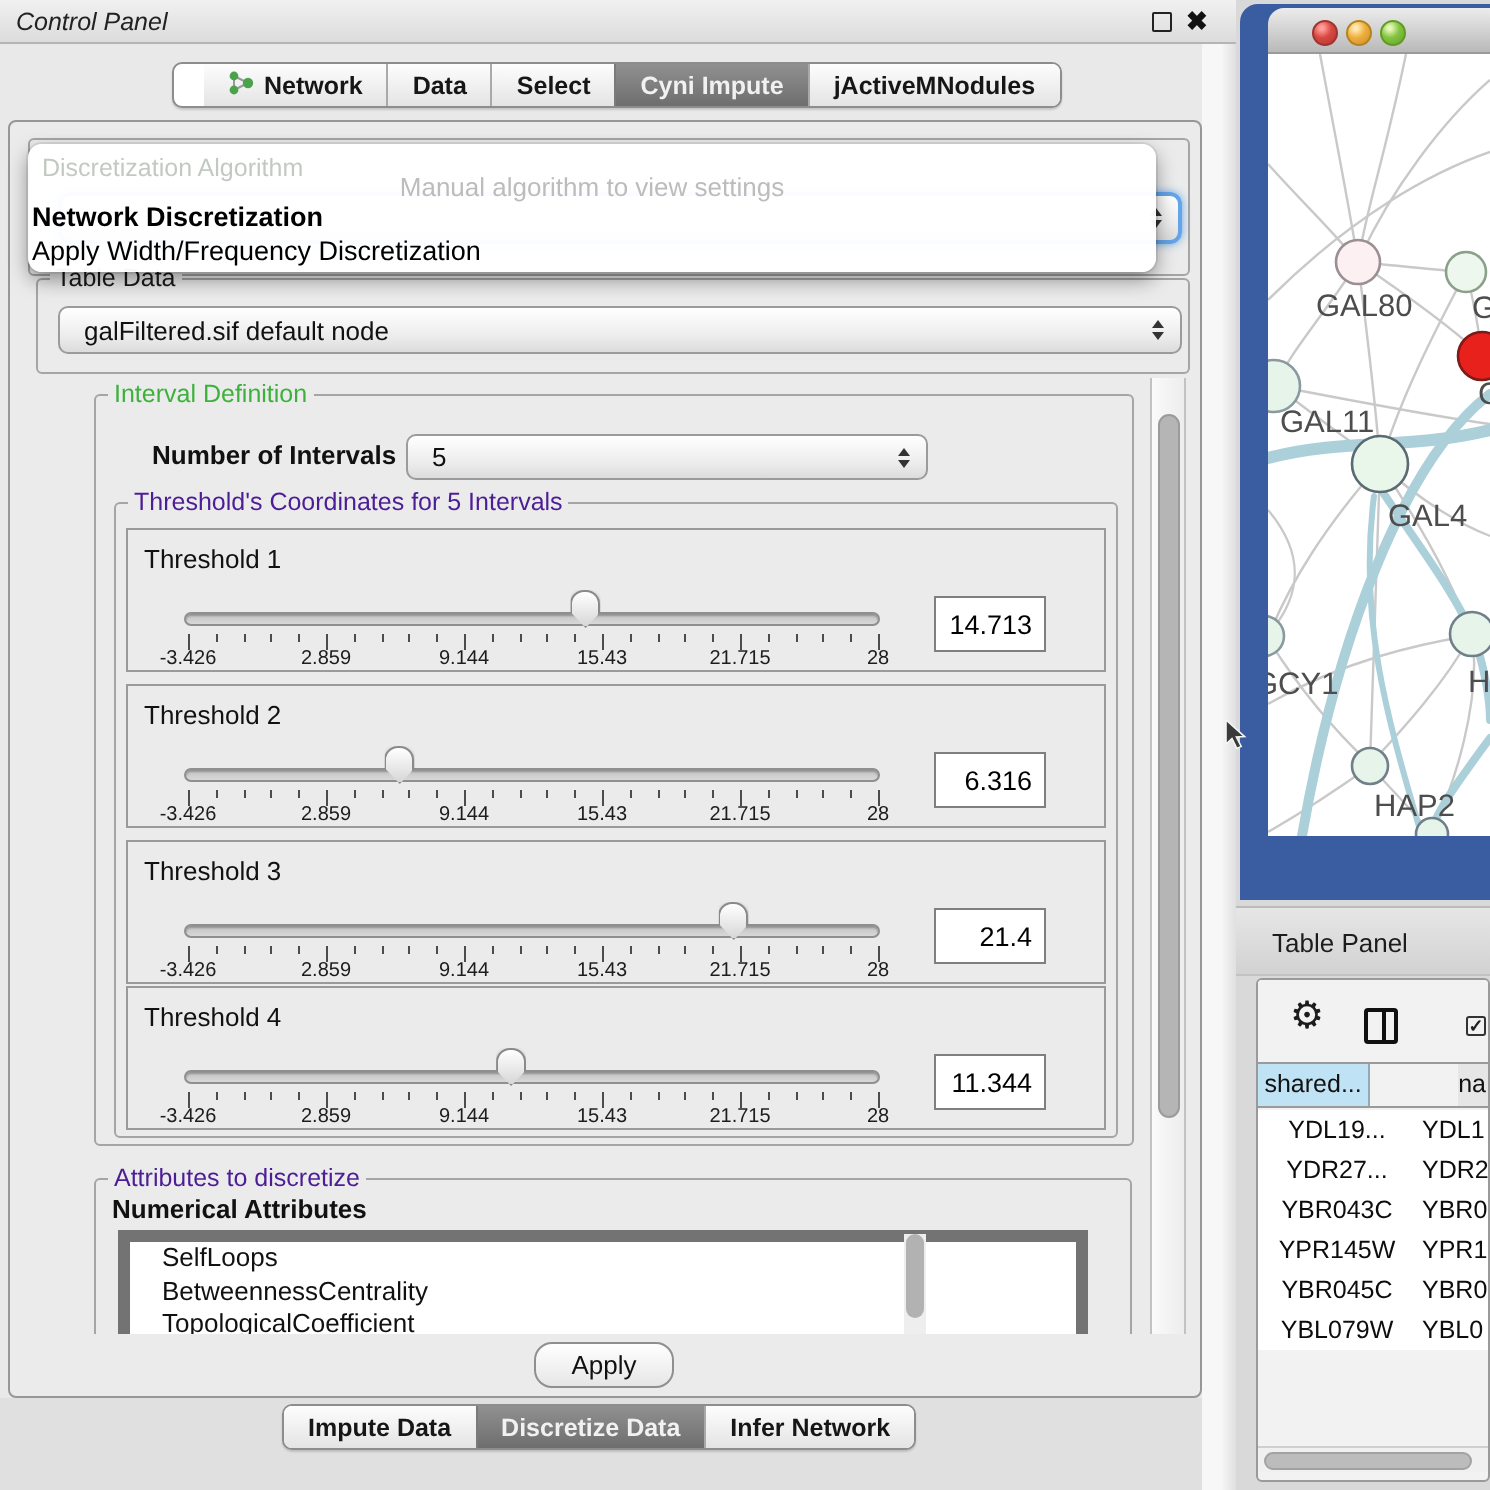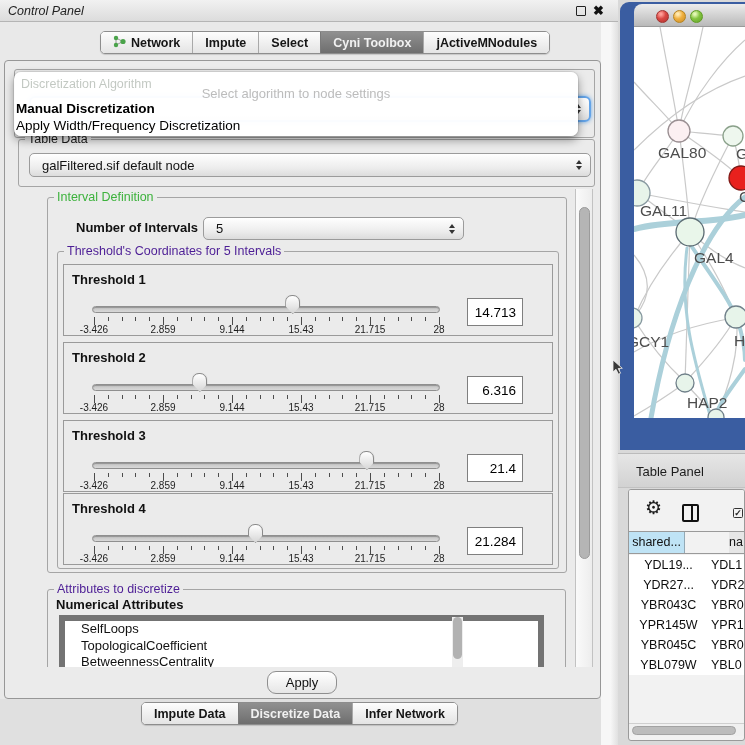--- a/index.html
+++ b/index.html
@@ -55,21 +55,21 @@
 
   
   .viewport { position:absolute; left:36px; top:128px; width:532px; height:478px; overflow:hidden; }
   .vscroll { position:absolute; left:570px; top:128px; width:18px; height:478px;
     background:linear-gradient(90deg,#fafafa,#ededed); border-left:1px solid #c2c2c2; border-right:1px solid #c2c2c2; }
   .vscroll .thumb { position:absolute; left:3px; top:18px; width:11px; height:352px;
     background:#b5b5b5; border:1px solid #9b9b9b; border-radius:6px; }
 
   
   .thr-box { position:absolute; left:22px; width:490px; height:72px; border:1px solid #9a9a9a; background:#ebebeb; }
-  .thr-label { position:absolute; left:8px; top:7px; font-size:13px; font-weight:bold; color:#111; }
+  .thr-label { position:absolute; left:8px; top:7px; font-size:13px; font-weight:normal; color:#111; }
   .thr-track { position:absolute; left:28px; top:41px; width:348px; height:7px; border:1px solid #8f8f8f; border-radius:4px;
     background:linear-gradient(#c2c2c2,#d8d8d8); box-shadow:inset 0 1px 1px rgba(0,0,0,.25); }
   .thr-thumb { position:absolute; top:30px; width:15px; height:19px;
     background:linear-gradient(#ffffff,#d7d7d7); border:1px solid #8a8a8a;
     border-radius:7px 7px 2px 2px; clip-path:polygon(0 0,100% 0,100% 58%,50% 100%,0 58%);
     filter:drop-shadow(0 1px 1px rgba(0,0,0,.35)); }
   .thr-ticks { position:absolute; left:30px; top:52px; width:345px; height:9px; }
   .thr-ticks i { position:absolute; top:0; width:1px; background:#4c4c4c; }
   .thr-scale { position:absolute; left:0; top:59px; width:100%; height:12px; }
   .thr-scale b { position:absolute; transform:translateX(-50%); font-size:10px; font-weight:normal; color:#1d1d1d; }
@@ -130,60 +130,60 @@
 
 <div class="screen">
 
   <div class="cp">
     <div class="cp-titlebar">
       <span class="cp-title">Control Panel</span>
       <span class="float-btn"></span>
       <span class="close-btn">✖</span>
     </div>
 
-    <div class="seg-tabs" id="top-tabs" style="left:100px; top:31px;">
+    <div class="seg-tabs" id="top-tabs" style="left:86px; top:31px;padding-left:15px;">
         <div class="seg">
           <span><svg width="13" height="15" viewBox="0 0 13 15">
               <line x1="3" y1="4" x2="10" y2="7.5" stroke="#9a9a9a"></line>
               <line x1="3" y1="11" x2="10" y2="7.5" stroke="#9a9a9a"></line>
               <line x1="3" y1="4" x2="3" y2="11" stroke="#9a9a9a"></line>
               <circle cx="3" cy="4" r="2.2" fill="#4aa34a"></circle>
               <circle cx="3" cy="11" r="2.2" fill="#4aa34a"></circle>
               <circle cx="10" cy="7.5" r="2.6" fill="#4aa34a"></circle>
             </svg></span>
           <span>Network</span>
         </div>
         <div class="seg">
-          <span>Impute</span>
+          <span>Data</span>
         </div>
         <div class="seg">
           <span>Select</span>
         </div>
         <div class="seg selected">
-          <span>Cyni Toolbox</span>
+          <span>Cyni Impute</span>
         </div>
         <div class="seg">
           <span>jActiveMNodules</span>
         </div>
       </div>
 
     <div class="main-panel">
 
       <div class="group" style="left:9px; top:8px; width:581px; height:69px;"></div>
       <div class="combo combo-focused" style="left:24px; top:35px; width:562px; height:26px; z-index:5;">
         <span class="arrows">
             <i class="up"></i>
             <i class="down"></i>
           </span>
       </div>
 
       <div class="popup">
         <span class="ghost">Discretization Algorithm</span>
-        <span class="hint">Select algorithm to node settings</span>
-        <div class="item" style="top:29px; font-weight:bold;">Manual Discretization</div>
+        <span class="hint">Manual algorithm to view settings</span>
+        <div class="item" style="top:29px; font-weight:bold;">Network Discretization</div>
         <div class="item" style="top:46px;">Apply Width/Frequency Discretization</div>
       </div>
 
       <div class="group" style="left:13px; top:78px; width:577px; height:48px;">
         <span class="gtitle dark">Table Data</span>
       </div>
       <div class="combo" style="left:24px; top:92px; width:562px; height:24px;">
         <span>galFiltered.sif default node</span>
         <span class="arrows">
             <i class="up"></i>
@@ -371,32 +371,32 @@
                 <i style="left: 345px; height: 8px;"></i>
               </div>
     <div class="thr-scale">
                 <b style="left: 30px;">-3.426</b>
                 <b style="left: 99px;">2.859</b>
                 <b style="left: 168px;">9.144</b>
                 <b style="left: 237px;">15.43</b>
                 <b style="left: 306px;">21.715</b>
                 <b style="left: 375px;">28</b>
               </div>
-    <div class="thr-value">21.284</div>
+    <div class="thr-value">11.344</div>
   </div>
 </div>
 
         <div class="group" style="left:6px; top:400px; width:519px; height:90px;">
           <span class="gtitle blue">Attributes to discretize</span>
         </div>
         <span class="bold-label" style="left:15px; top:408px;">Numerical Attributes</span>
         <div class="attr-list" id="attr-list">
             <div class="row">SelfLoops</div>
+            <div class="row">BetweennessCentrality</div>
             <div class="row">TopologicalCoefficient</div>
-            <div class="row">BetweennessCentrality</div>
           </div>
         <div class="attr-scroll">
             <div class="thumb"></div>
           </div>
       </div>
 
       <div class="vscroll">
         <div class="thumb"></div>
       </div>
 

